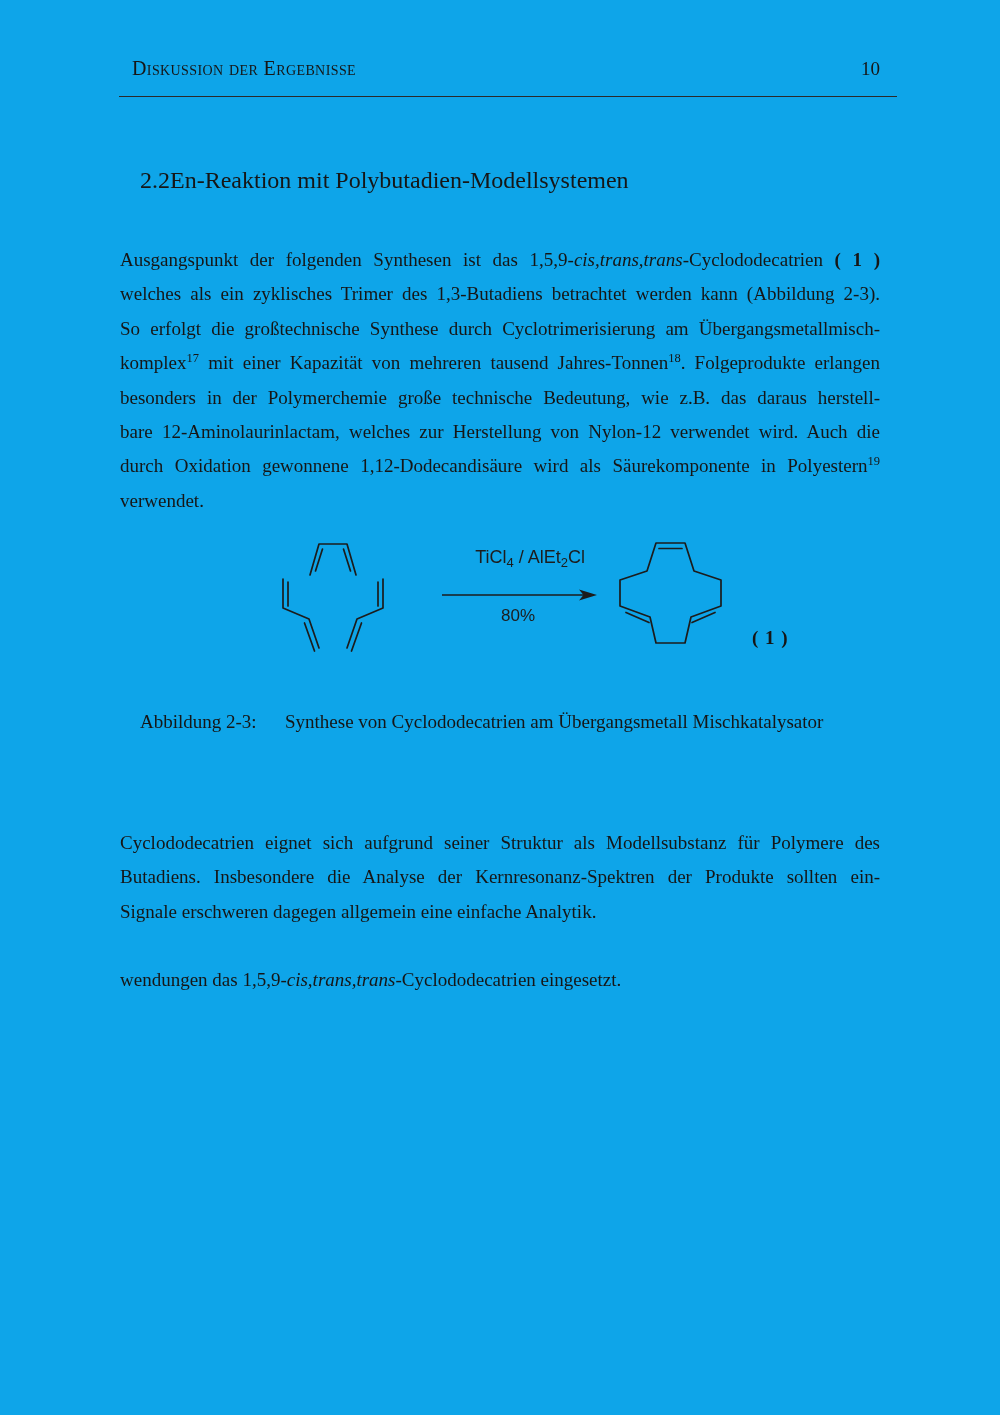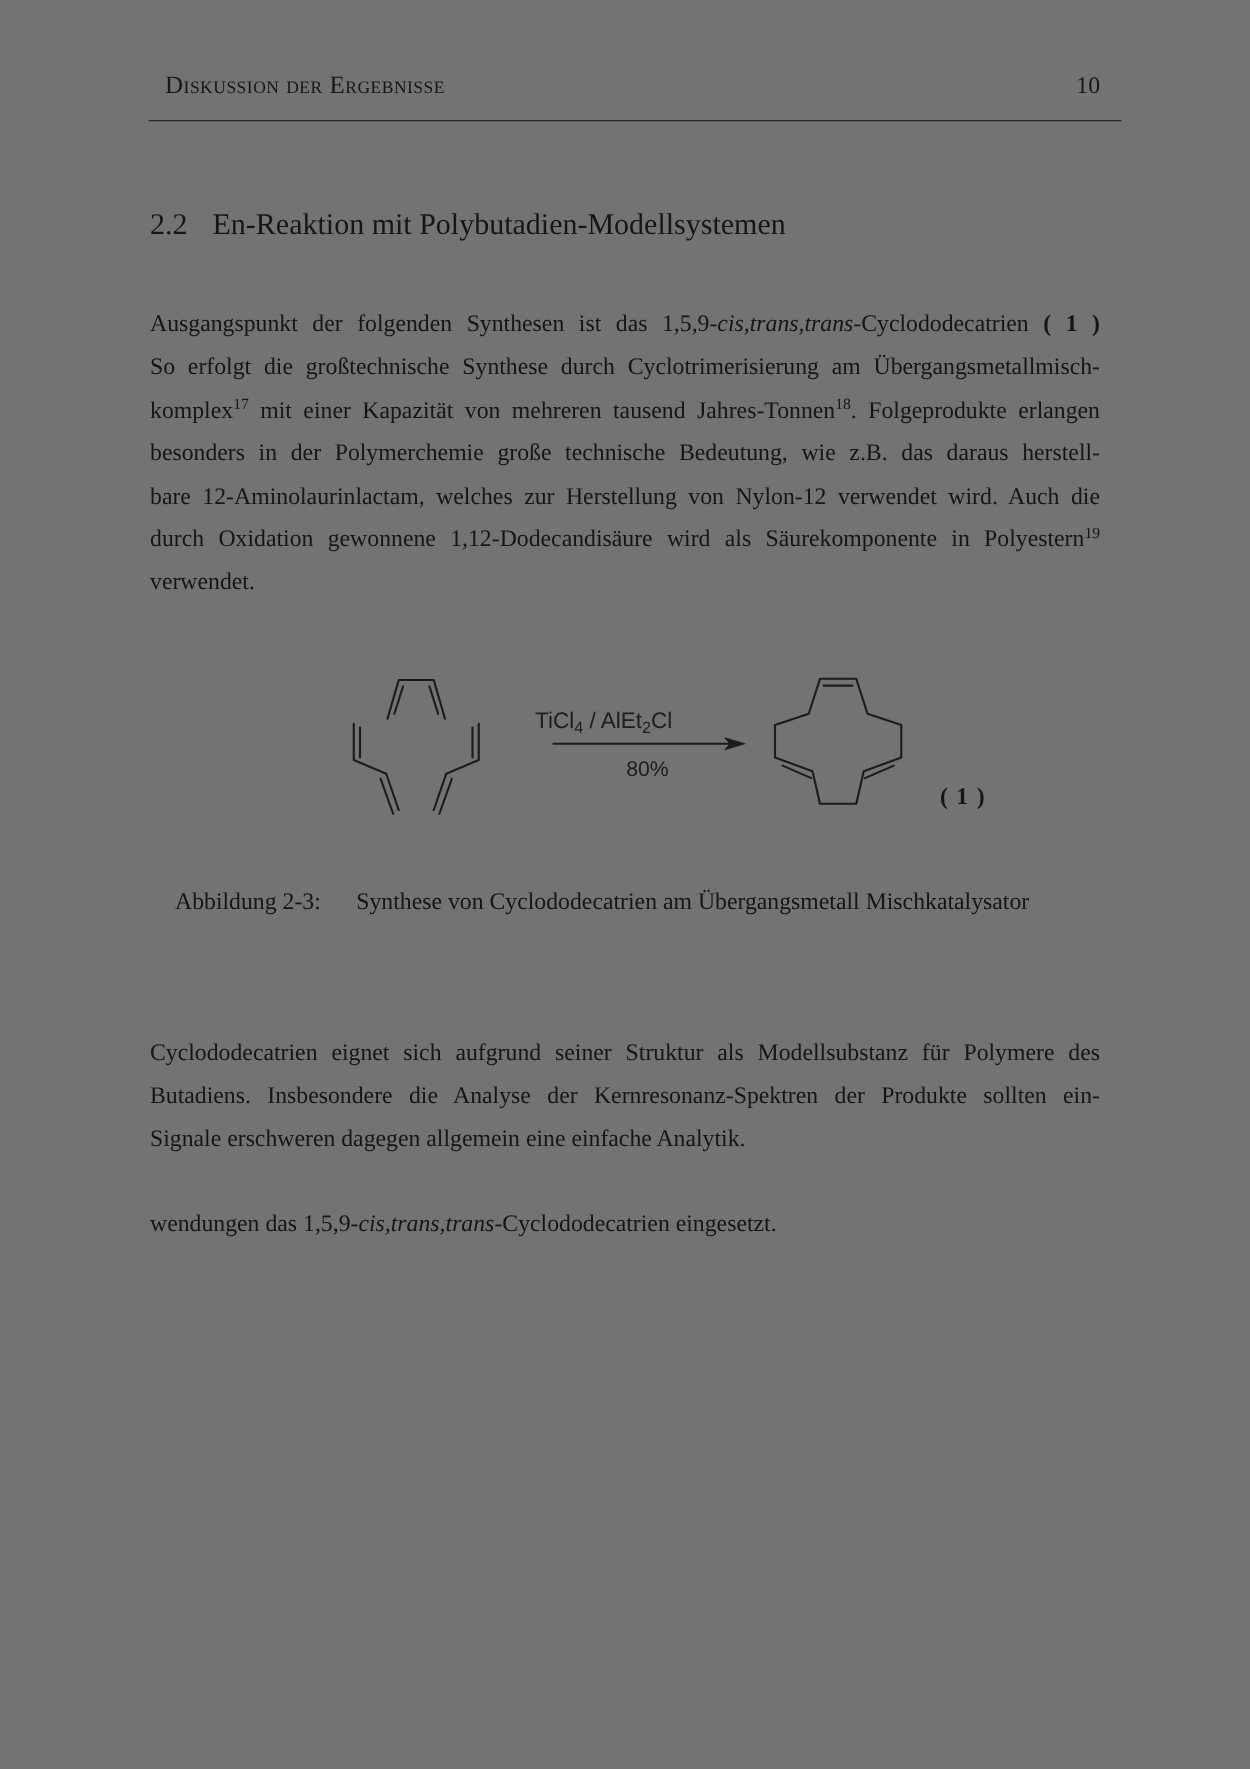--- a/index.html
+++ b/index.html
@@ -1,19 +1,19 @@
 <!DOCTYPE html>
 <html><head>
 <meta charset="utf-8">
 <style>
   html,body{margin:0;padding:0;background:#ffffff;}
   .page{
     position:relative;
     width:1000px;height:1415px;
-    background:#737373;
+    background:#0ea5e9;
     color:#161616;
     font-family:"Liberation Serif", serif;
     overflow:hidden;
   }
   
   .running-head-title{
     position:absolute;left:132px;top:57px;
     font-size:20px;font-variant:small-caps;letter-spacing:0.4px;
   }
   .running-head-page{
@@ -22,21 +22,21 @@
   }
   .head-rule{
     position:absolute;left:119px;top:96px;width:778px;height:0;
     border-top:1.6px solid #2a2a2a;
   }
   
   .section-heading{
     position:absolute;left:120px;top:167px;width:760px;
     font-size:24px;white-space:nowrap;
   }
-  .section-number{display:inline-block;width:50px;}
+  .section-number{display:inline-block;width:50px;text-align:right;}
   
   .para{
     position:absolute;left:120px;width:760px;
     font-size:19px;
   }
   .para-1{top:243px;}
   .para-2{top:826px;}
   .para-3{top:963px;}
   .line{height:34.4px;line-height:34.4px;overflow:visible;}
   .jl{text-align:justify;text-align-last:justify;}
@@ -44,24 +44,24 @@
   .it{font-style:italic;}
   .bd{font-weight:bold;}
   .sup{font-size:12.5px;position:relative;top:-7px;line-height:0;margin-top:16px;}
   .sub{font-size:13px;position:relative;top:4px;line-height:0;}
   
   .mol{position:absolute;}
   .mol-left{left:262px;top:518px;}
   .mol-right{left:599px;top:529px;}
   .arrow-svg{position:absolute;left:438px;top:583px;}
   .reagent-label{
-    position:absolute;left:428px;top:547px;width:180px;
-    text-align:left;
+    position:absolute;left:405px;top:547px;width:180px;
+    text-align:right;
     font-family:"Liberation Sans", sans-serif;
-    font-size:18px;color:#1d1d1d;margin-top:19px;
+    font-size:18px;color:#1d1d1d;
   }
   .reagent-label .sub{font-size:13px;top:4px;}
   .yield-label{
     position:absolute;left:428px;top:606px;width:180px;
     text-align:center;
     font-family:"Liberation Sans", sans-serif;
     font-size:17px;color:#1d1d1d;
   }
   .product-number{
     position:absolute;left:752px;top:627px;
@@ -83,20 +83,21 @@
   <div class="running-head-title">Diskussion der Ergebnisse</div>
   <div class="running-head-page">10</div>
   <div class="head-rule"></div>
 
   <div class="section-heading">
     <span class="section-number">2.2</span><span>En-Reaktion mit Polybutadien-Modellsystemen</span>
   </div>
 
   <div class="para para-1">
       <div class="line jl"><span>Ausgangspunkt der folgenden Synthesen ist das 1,5,9-</span><span class="it">cis,trans,trans</span><span>-Cyclododecatrien </span><span class="bd">( 1 )</span></div>
+      <div class="line jl"><span>welches als ein zyklisches Trimer des 1,3-Butadiens betrachtet werden kann (Abbildung 2-3).</span></div>
       <div class="line jl"><span>So erfolgt die großtechnische Synthese durch Cyclotrimerisierung am Übergangsmetallmisch-</span></div>
       <div class="line jl"><span>komplex</span><span class="sup">17</span><span> mit einer Kapazität von mehreren tausend Jahres-Tonnen</span><span class="sup">18</span><span>. Folgeprodukte erlangen</span></div>
       <div class="line jl"><span>besonders in der Polymerchemie große technische Bedeutung, wie z.B. das daraus herstell-</span></div>
       <div class="line jl"><span>bare 12-Aminolaurinlactam, welches zur Herstellung von Nylon-12 verwendet wird. Auch die</span></div>
       <div class="line jl"><span>durch Oxidation gewonnene 1,12-Dodecandisäure wird als Säurekomponente in Polyestern</span><span class="sup">19</span></div>
       <div class="line ll"><span>verwendet.</span></div>
     </div>
 
   <svg class="mol mol-left" width="150" height="160" viewBox="0 0 150 160">
     <g stroke="#1c1c1c" stroke-width="1.7" fill="none" stroke-linecap="round" stroke-linejoin="round">

